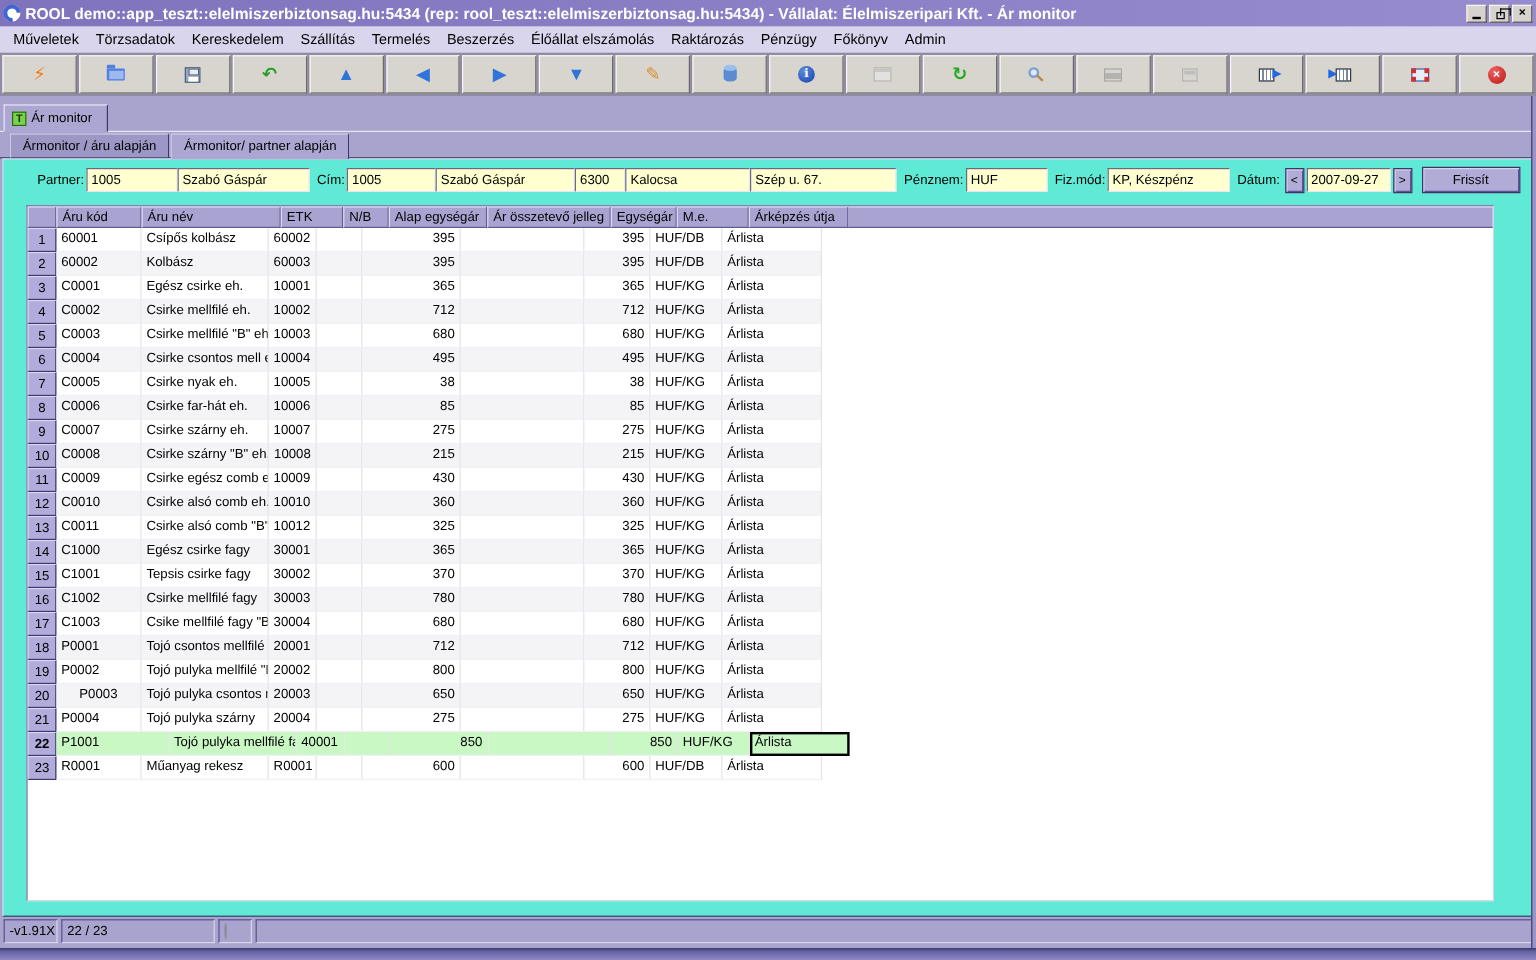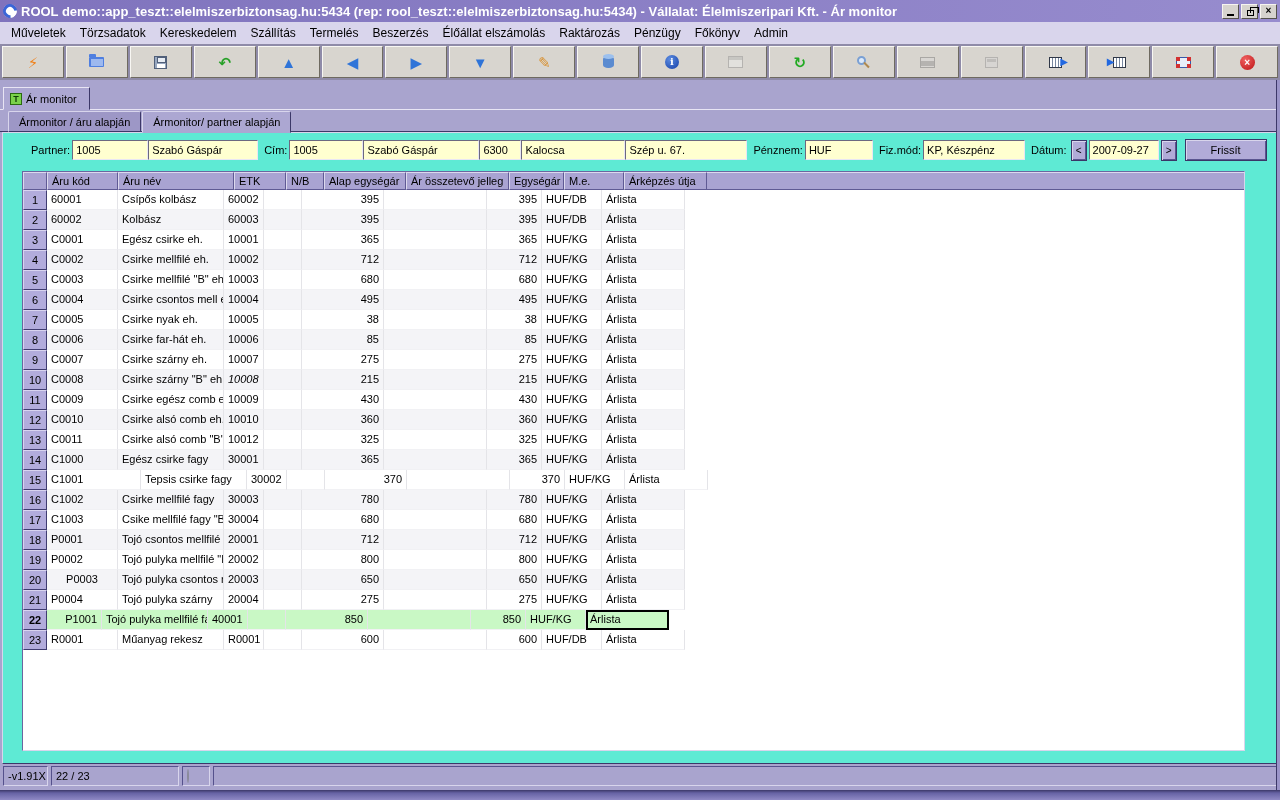--- a/index.html
+++ b/index.html
@@ -362,21 +362,21 @@
           <div class="gcell" style="width: 82px; text-align: right;">275</div>
           <div class="gcell" style="width: 103px; text-align: left;"></div>
           <div class="gcell" style="width: 55px; text-align: right;">275</div>
           <div class="gcell" style="width: 60px; text-align: left;">HUF/KG</div>
           <div class="gcell" style="width: 83px; text-align: left;">Árlista</div>
         </div>
         <div class="grow alt">
           <div class="rnum">10</div>
           <div class="gcell" style="width: 71px; text-align: left;">C0008</div>
           <div class="gcell" style="width: 106px; text-align: left;">Csirke szárny "B" eh.</div>
-          <div class="gcell" style="width: 40px; text-align: left; font-style: italic;">10008</div>
+          <div class="gcell" style="width: 40px; text-align: right;">10008</div>
           <div class="gcell" style="width: 38px; text-align: left;"></div>
           <div class="gcell" style="width: 82px; text-align: right;">215</div>
           <div class="gcell" style="width: 103px; text-align: left;"></div>
           <div class="gcell" style="width: 55px; text-align: right;">215</div>
           <div class="gcell" style="width: 60px; text-align: left;">HUF/KG</div>
           <div class="gcell" style="width: 83px; text-align: left;">Árlista</div>
         </div>
         <div class="grow">
           <div class="rnum">11</div>
           <div class="gcell" style="width: 71px; text-align: left;">C0009</div>
@@ -420,21 +420,21 @@
           <div class="gcell" style="width: 40px; text-align: left;">30001</div>
           <div class="gcell" style="width: 38px; text-align: left;"></div>
           <div class="gcell" style="width: 82px; text-align: right;">365</div>
           <div class="gcell" style="width: 103px; text-align: left;"></div>
           <div class="gcell" style="width: 55px; text-align: right;">365</div>
           <div class="gcell" style="width: 60px; text-align: left;">HUF/KG</div>
           <div class="gcell" style="width: 83px; text-align: left;">Árlista</div>
         </div>
         <div class="grow">
           <div class="rnum">15</div>
-          <div class="gcell" style="width: 94px; text-align: left;">C1001</div>
+          <div class="gcell" style="width: 71px; text-align: left;">C1001</div>
           <div class="gcell" style="width: 106px; text-align: left;">Tepsis csirke fagy</div>
           <div class="gcell" style="width: 40px; text-align: left;">30002</div>
           <div class="gcell" style="width: 38px; text-align: left;"></div>
           <div class="gcell" style="width: 82px; text-align: right;">370</div>
           <div class="gcell" style="width: 103px; text-align: left;"></div>
           <div class="gcell" style="width: 55px; text-align: right;">370</div>
           <div class="gcell" style="width: 60px; text-align: left;">HUF/KG</div>
           <div class="gcell" style="width: 83px; text-align: left;">Árlista</div>
         </div>
         <div class="grow alt">
@@ -504,21 +504,21 @@
           <div class="gcell" style="width: 40px; text-align: left;">20004</div>
           <div class="gcell" style="width: 38px; text-align: left;"></div>
           <div class="gcell" style="width: 82px; text-align: right;">275</div>
           <div class="gcell" style="width: 103px; text-align: left;"></div>
           <div class="gcell" style="width: 55px; text-align: right;">275</div>
           <div class="gcell" style="width: 60px; text-align: left;">HUF/KG</div>
           <div class="gcell" style="width: 83px; text-align: left;">Árlista</div>
         </div>
         <div class="grow alt sel">
           <div class="rnum">22</div>
-          <div class="gcell" style="width: 55px; text-align: right;">P1001</div>
+          <div class="gcell" style="width: 94px; text-align: left;">P1001</div>
           <div class="gcell" style="width: 106px; text-align: left;">Tojó pulyka mellfilé fagy</div>
           <div class="gcell" style="width: 40px; text-align: left;">40001</div>
           <div class="gcell" style="width: 38px; text-align: left;"></div>
           <div class="gcell" style="width: 82px; text-align: right;">850</div>
           <div class="gcell" style="width: 103px; text-align: left;"></div>
           <div class="gcell" style="width: 55px; text-align: right;">850</div>
           <div class="gcell" style="width: 60px; text-align: left;">HUF/KG</div>
           <div class="gcell focus" style="width: 83px; text-align: left;">Árlista</div>
         </div>
         <div class="grow">

